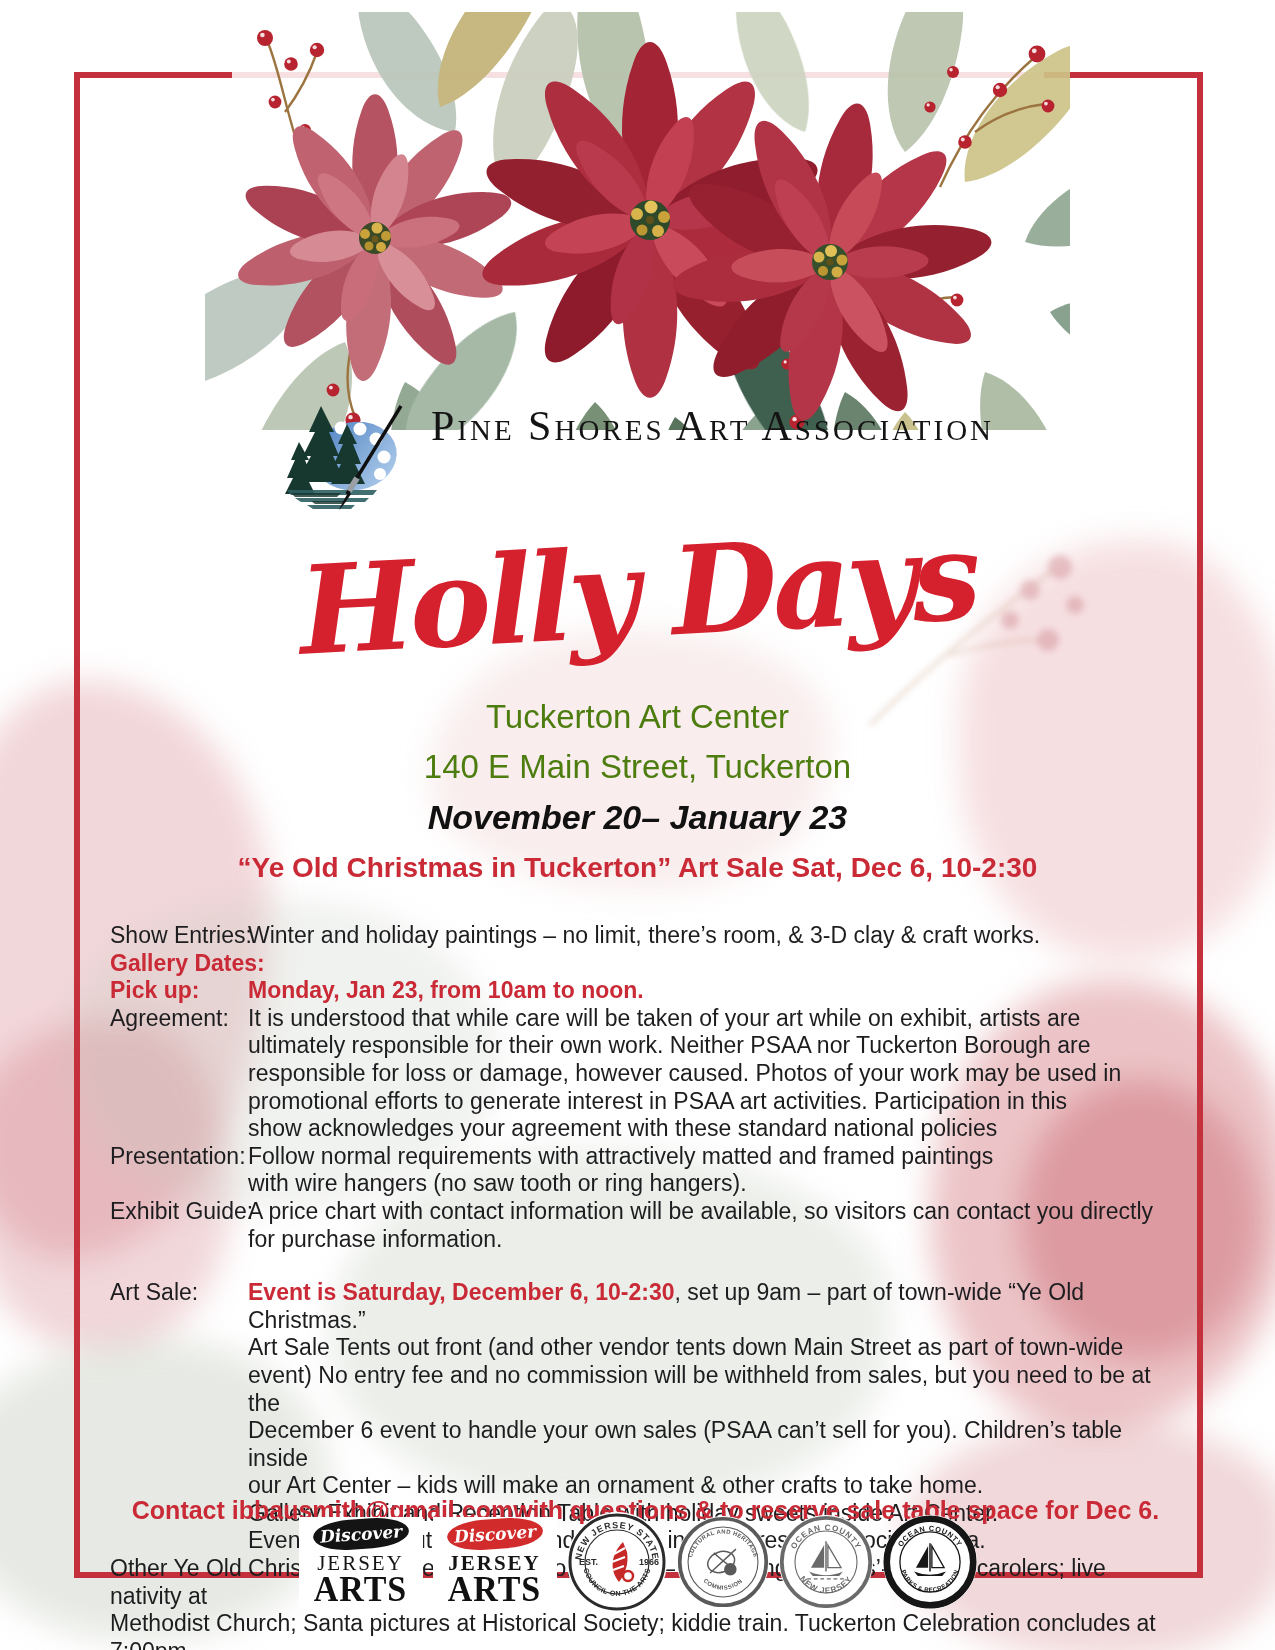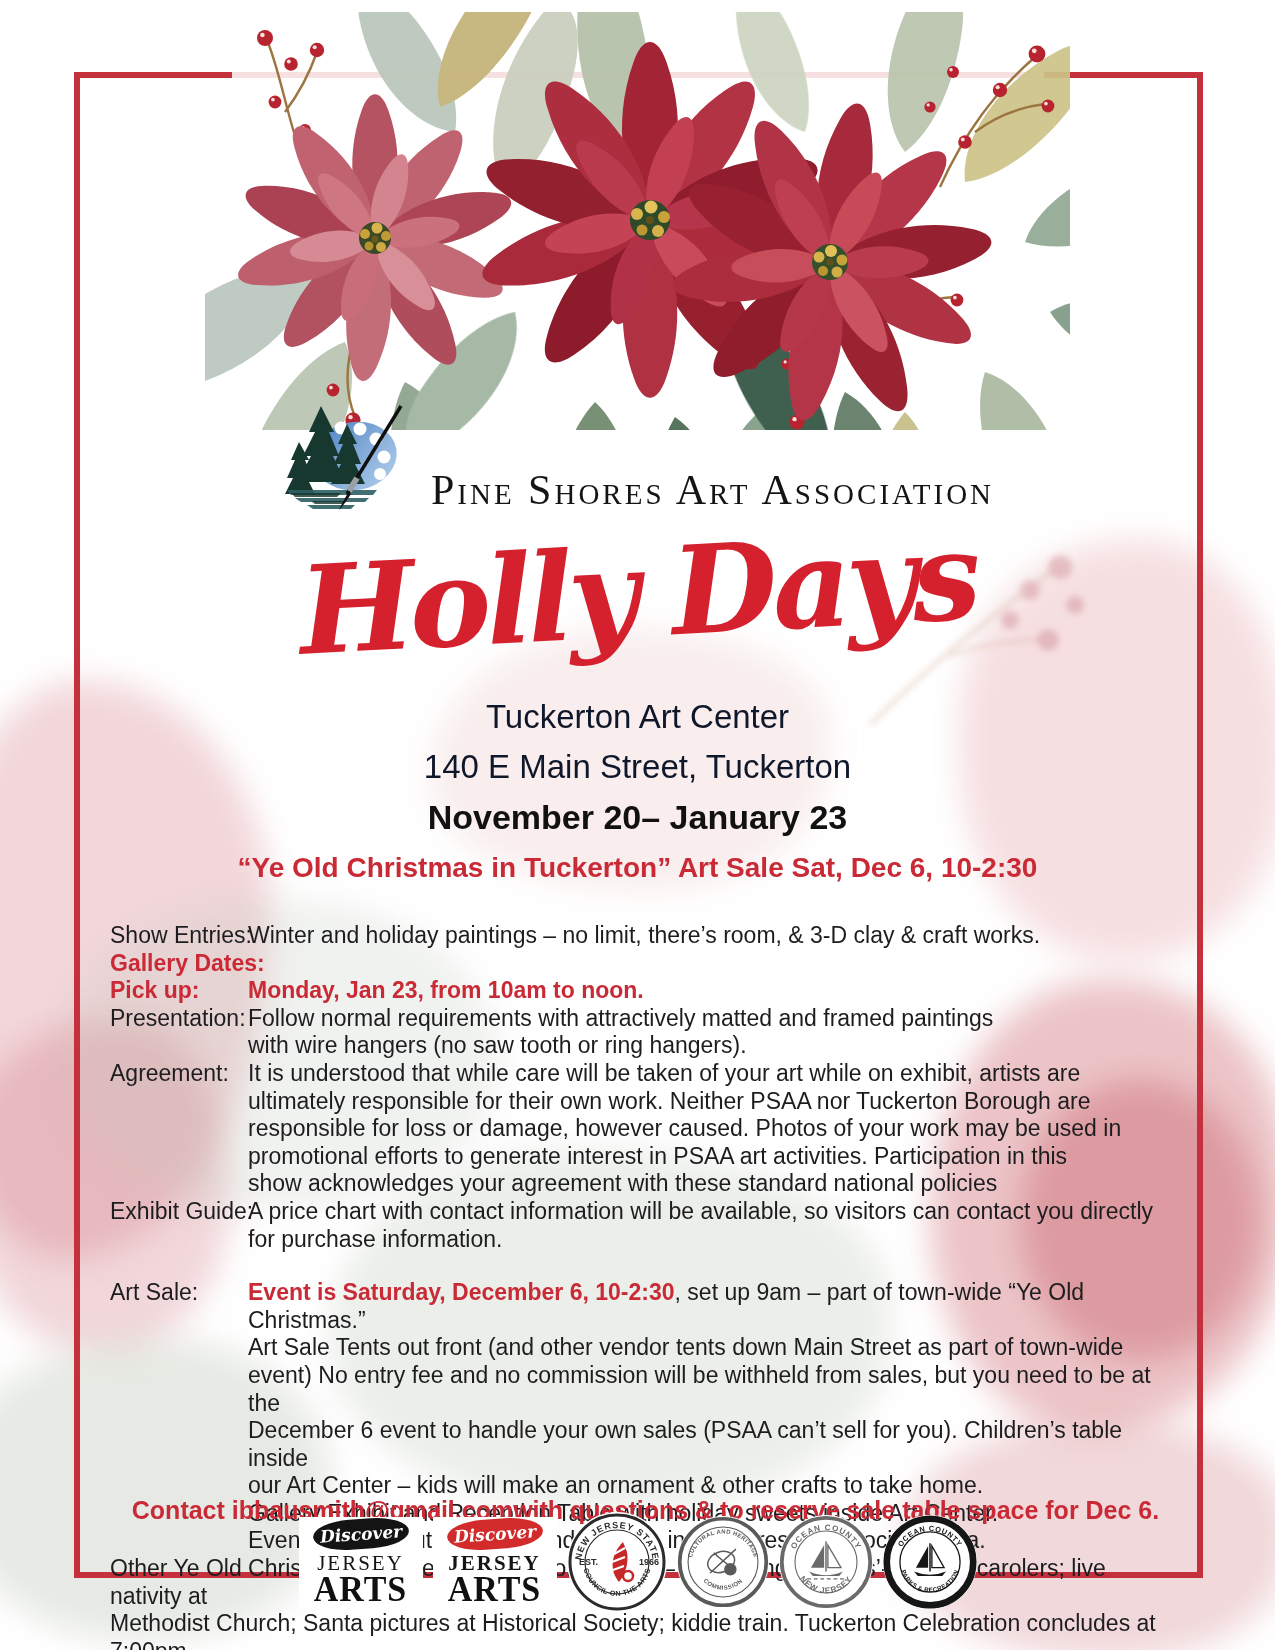--- a/index.html
+++ b/index.html
@@ -37,34 +37,34 @@
   .f-bottom{left:74px;top:1572px;width:1129px;height:6px;}
   .f-top-l{left:74px;top:72px;width:158px;height:6px;}
   .f-top-r{left:1044px;top:72px;width:159px;height:6px;}
   .f-top-faint{left:232px;top:72px;width:812px;height:6px;background:rgba(196,49,60,.15);}
 
   
   .floral{position:absolute;left:205px;top:12px;z-index:3;}
 
   
   .brand{position:absolute;left:0;top:402px;width:1275px;z-index:4;display:flex;
-         justify-content:center;align-items:flex-end;gap:14px;}
+         justify-content:center;align-items:flex-start;gap:14px;}
   .brand-name{font-family:"Liberation Serif",serif;font-variant:small-caps;letter-spacing:3px;
          font-size:42px;color:#141414;}
 
   
   .script-title{position:absolute;left:0;top:508px;width:1275px;text-align:center;z-index:4;
          font-family:"DejaVu Serif",serif;font-style:italic;font-weight:bold;
          font-size:122px;line-height:170px;color:#d5202e;letter-spacing:-5px;
          transform:rotate(-3deg);}
 
   
   .venue{position:absolute;left:0;top:692px;width:1275px;text-align:center;z-index:4;}
-  .venue .line{font-size:33px;line-height:50px;color:#0f172a;}
-  .venue .dates{font-weight:bold;font-size:34px;line-height:50px;color:#111;}
+  .venue .line{font-size:33px;line-height:50px;color:#4d7c0f;}
+  .venue .dates{font-weight:bold;font-size:34px;line-height:50px;color:#111;font-style:italic;}
   .headline{position:absolute;left:0;top:852px;width:1275px;text-align:center;z-index:4;
          font-size:28px;font-weight:bold;color:#c92a36;}
 
   
   .details{position:absolute;left:110px;top:922px;width:1055px;z-index:4;
            font-size:23px;line-height:27.6px;}
   .drow{display:grid;grid-template-columns:138px 1fr;}
   .lbl{white-space:nowrap;}
   .lines{white-space:pre-line;}
   .red{color:#c92a36;font-weight:bold;}
@@ -325,31 +325,31 @@
       <div class="lines">Winter and holiday paintings – no limit, there’s room, &amp; 3-D clay &amp; craft works.</div>
     </div>
     <div class="drow red">
       <div class="lbl">Gallery Dates:</div>
     </div>
     <div class="drow red">
       <div class="lbl">Pick up:</div>
       <div class="lines">Monday, Jan 23, from 10am to noon.</div>
     </div>
     <div class="drow">
-      <div class="lbl">Presentation:</div>
-      <div class="lines">Follow normal requirements with attractively matted and framed paintings
-with wire hangers (no saw tooth or ring hangers).</div>
-    </div>
-    <div class="drow">
       <div class="lbl">Agreement:</div>
       <div class="lines">It is understood that while care will be taken of your art while on exhibit, artists are
 ultimately responsible for their own work. Neither PSAA nor Tuckerton Borough are
 responsible for loss or damage, however caused. Photos of your work may be used in
 promotional efforts to generate interest in PSAA art activities. Participation in this
 show acknowledges your agreement with these standard national policies</div>
+    </div>
+    <div class="drow">
+      <div class="lbl">Presentation:</div>
+      <div class="lines">Follow normal requirements with attractively matted and framed paintings
+with wire hangers (no saw tooth or ring hangers).</div>
     </div>
     <div class="drow">
       <div class="lbl">Exhibit Guide:</div>
       <div class="lines">A price chart with contact information will be available, so visitors can contact you directly
 for purchase information.</div>
     </div>
 
     <div class="gap"></div>
 
     <div class="drow">

